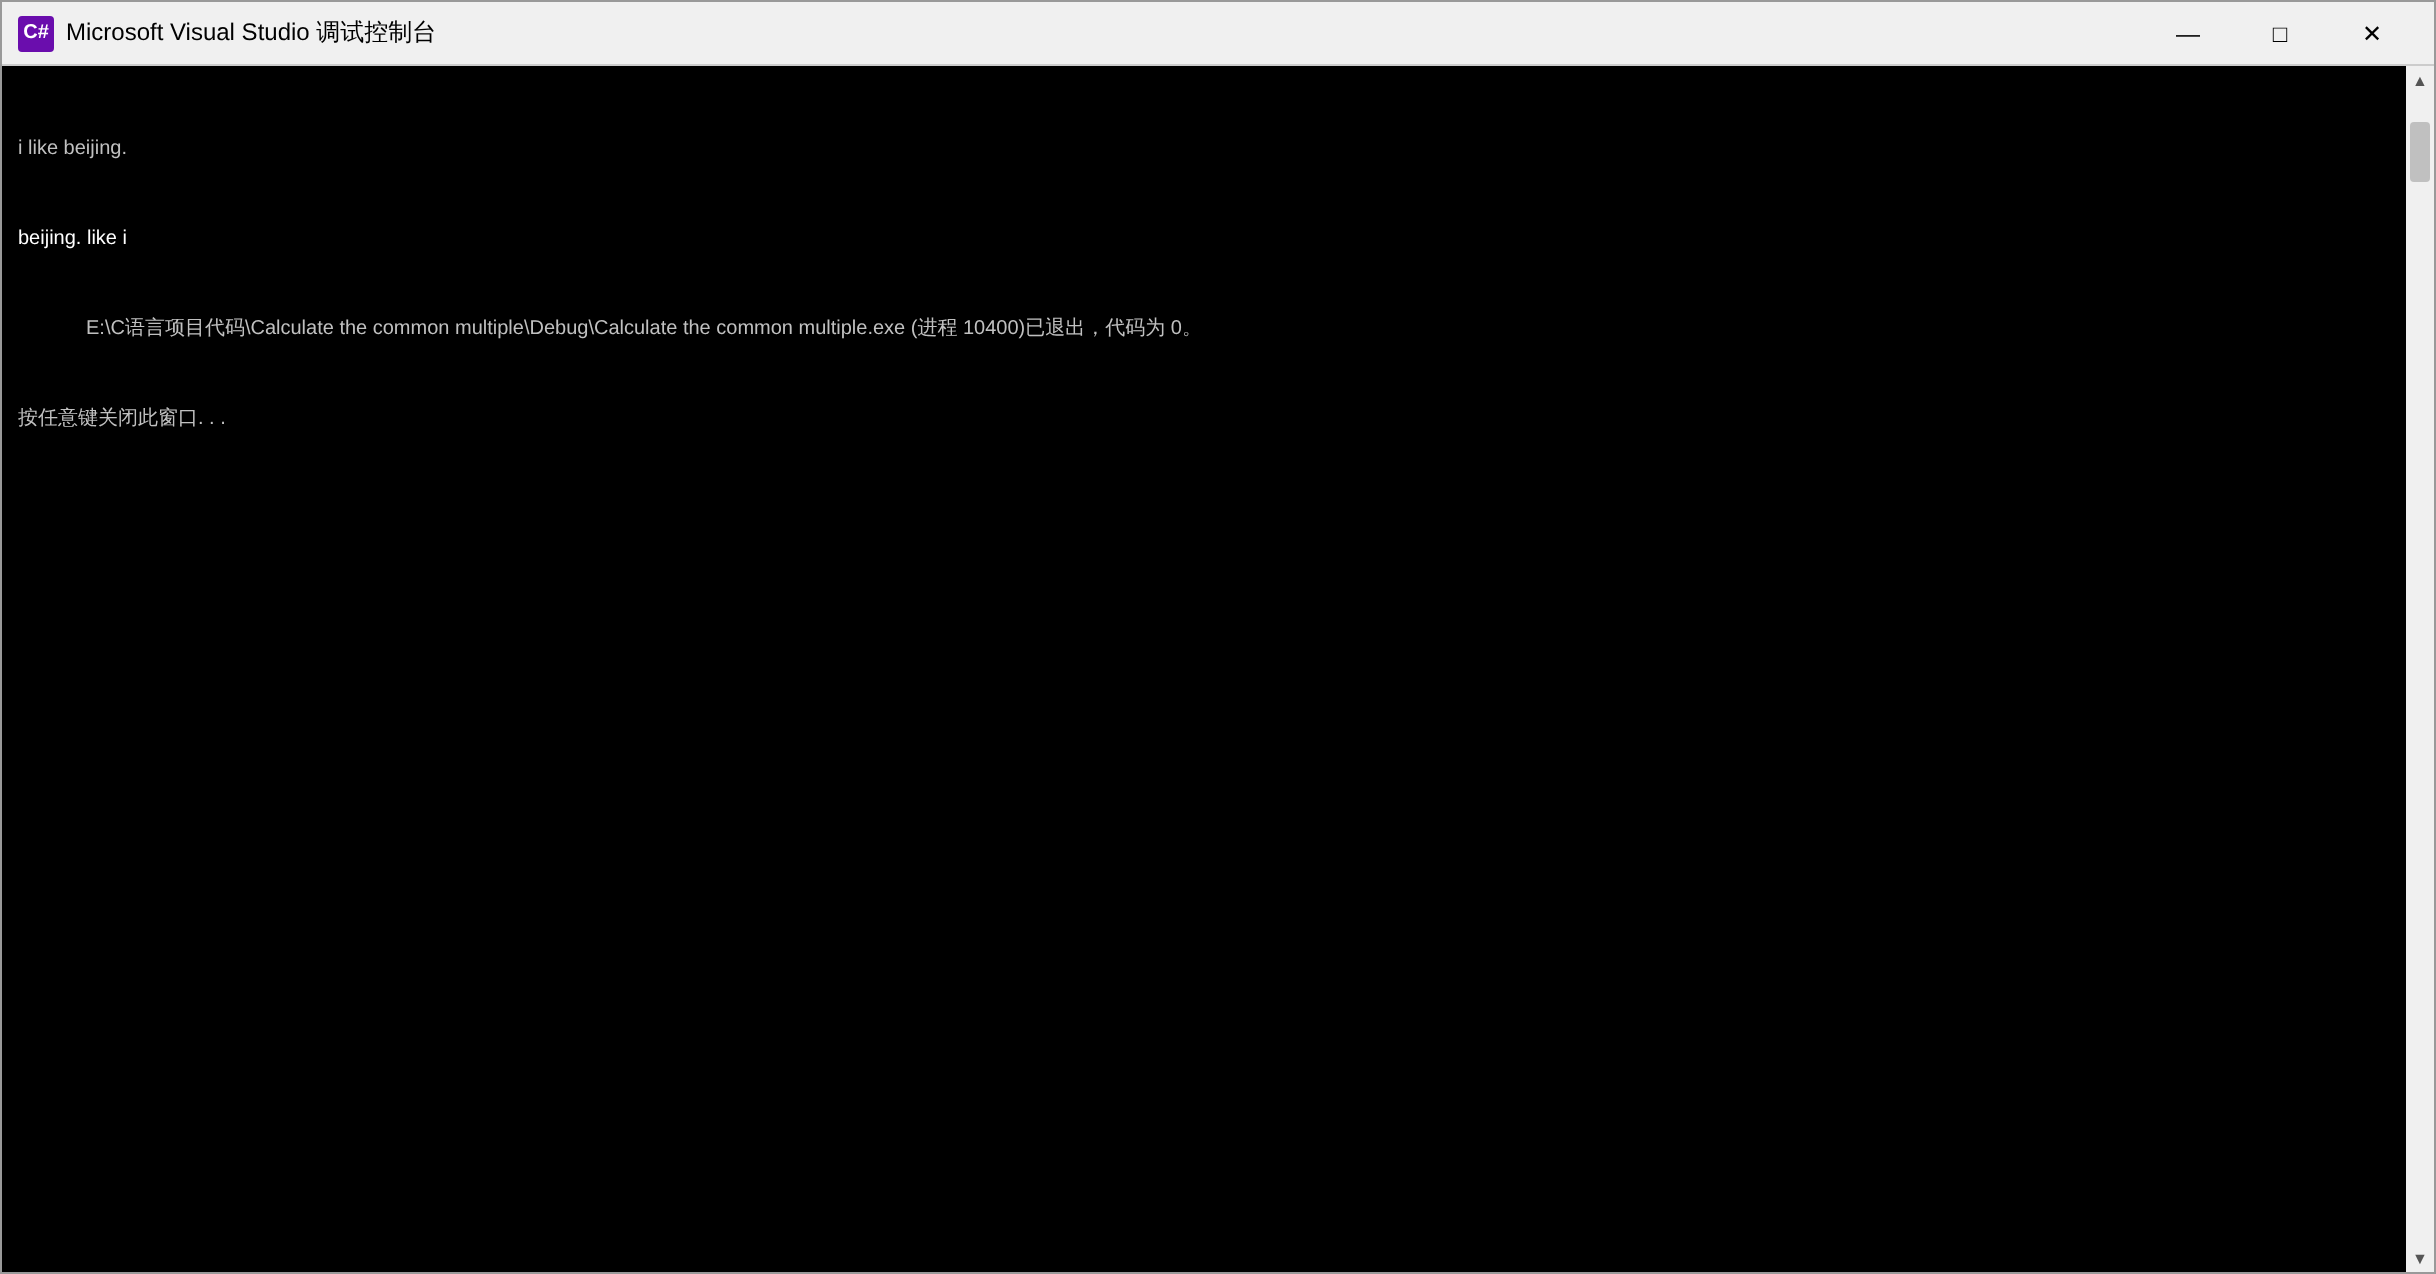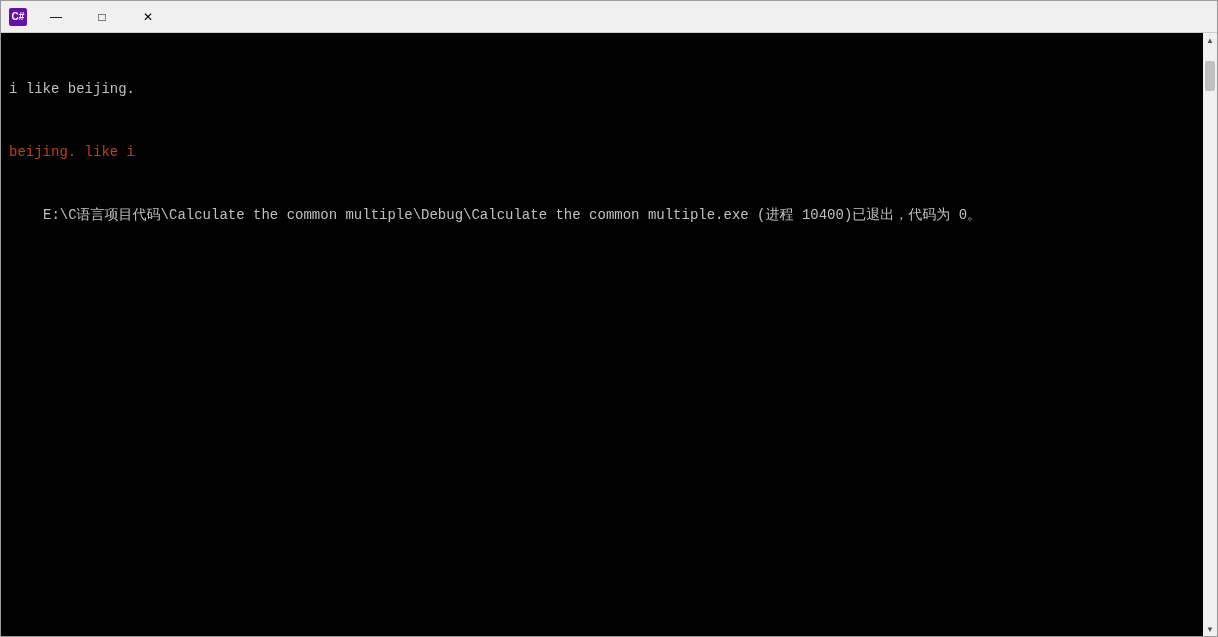--- a/index.html
+++ b/index.html
@@ -79,33 +79,33 @@
 
     .console-area {
       flex: 1;
       background: #000;
       padding: 4px 8px;
       overflow: hidden;
       position: relative;
     }
 
     .console-text {
-      font-family: Liberation Mono, monospace;
-      font-size: 14px;
+      font-family: Liberation Sans, sans-serif;
+      font-size: 10px;
       line-height: 1.5;
       color: #c0c0c0;
       white-space: pre;
     }
 
     .console-text .line1 {
       color: #c0c0c0;
     }
 
     .console-text .line2 {
-      color: #c2410c;
+      color: #ffffff;
     }
 
     .console-text .line3 {
       color: #c0c0c0;
       margin-left: 34px;
     }
 
     .console-text .line4 {
       color: #c0c0c0;
     }
@@ -144,32 +144,34 @@
   </style>
 </head>
 <body>
 
 <div class="window">
 
   <div class="title-bar">
     <div class="title-bar-icon">
       <span>C#</span>
     </div>
+    <span class="title-bar-text">Microsoft Visual Studio 调试控制台</span>
     <div class="title-bar-controls">
       <button class="title-bar-btn">—</button>
       <button class="title-bar-btn">□</button>
       <button class="title-bar-btn close">✕</button>
     </div>
   </div>
 
   <div class="console-area">
     <div class="console-text">
       <div class="line1">i like beijing.</div>
       <div class="line2">beijing. like i</div>
       <div class="line3">E:\C语言项目代码\Calculate the common multiple\Debug\Calculate the common multiple.exe (进程 10400)已退出，代码为 0。</div>
+      <div class="line4">按任意键关闭此窗口. . .</div>
     </div>
 
     <div class="scrollbar">
       <div class="scrollbar-arrow">▲</div>
       <div class="scrollbar-thumb"></div>
       <div style="flex:1"></div>
       <div class="scrollbar-arrow">▼</div>
     </div>
   </div>
 </div>

